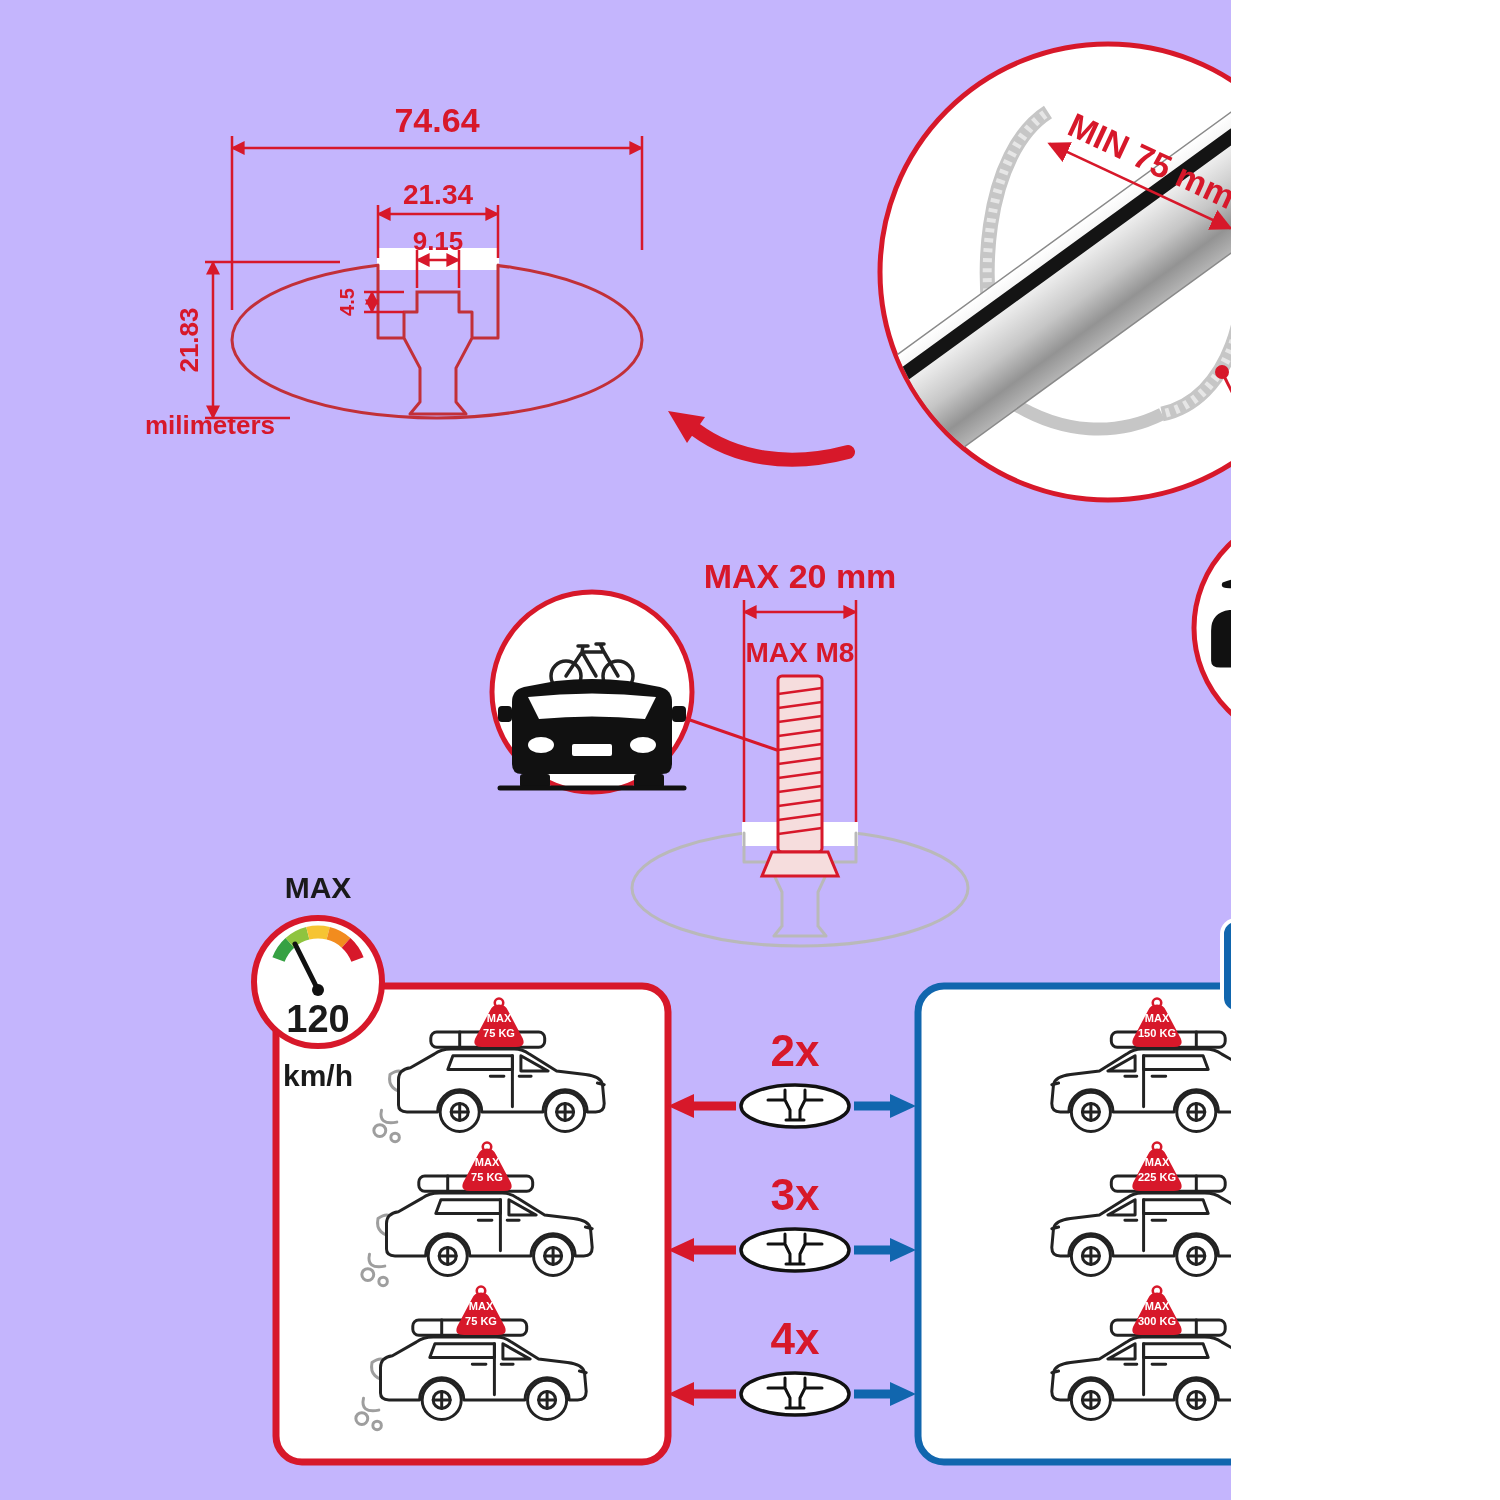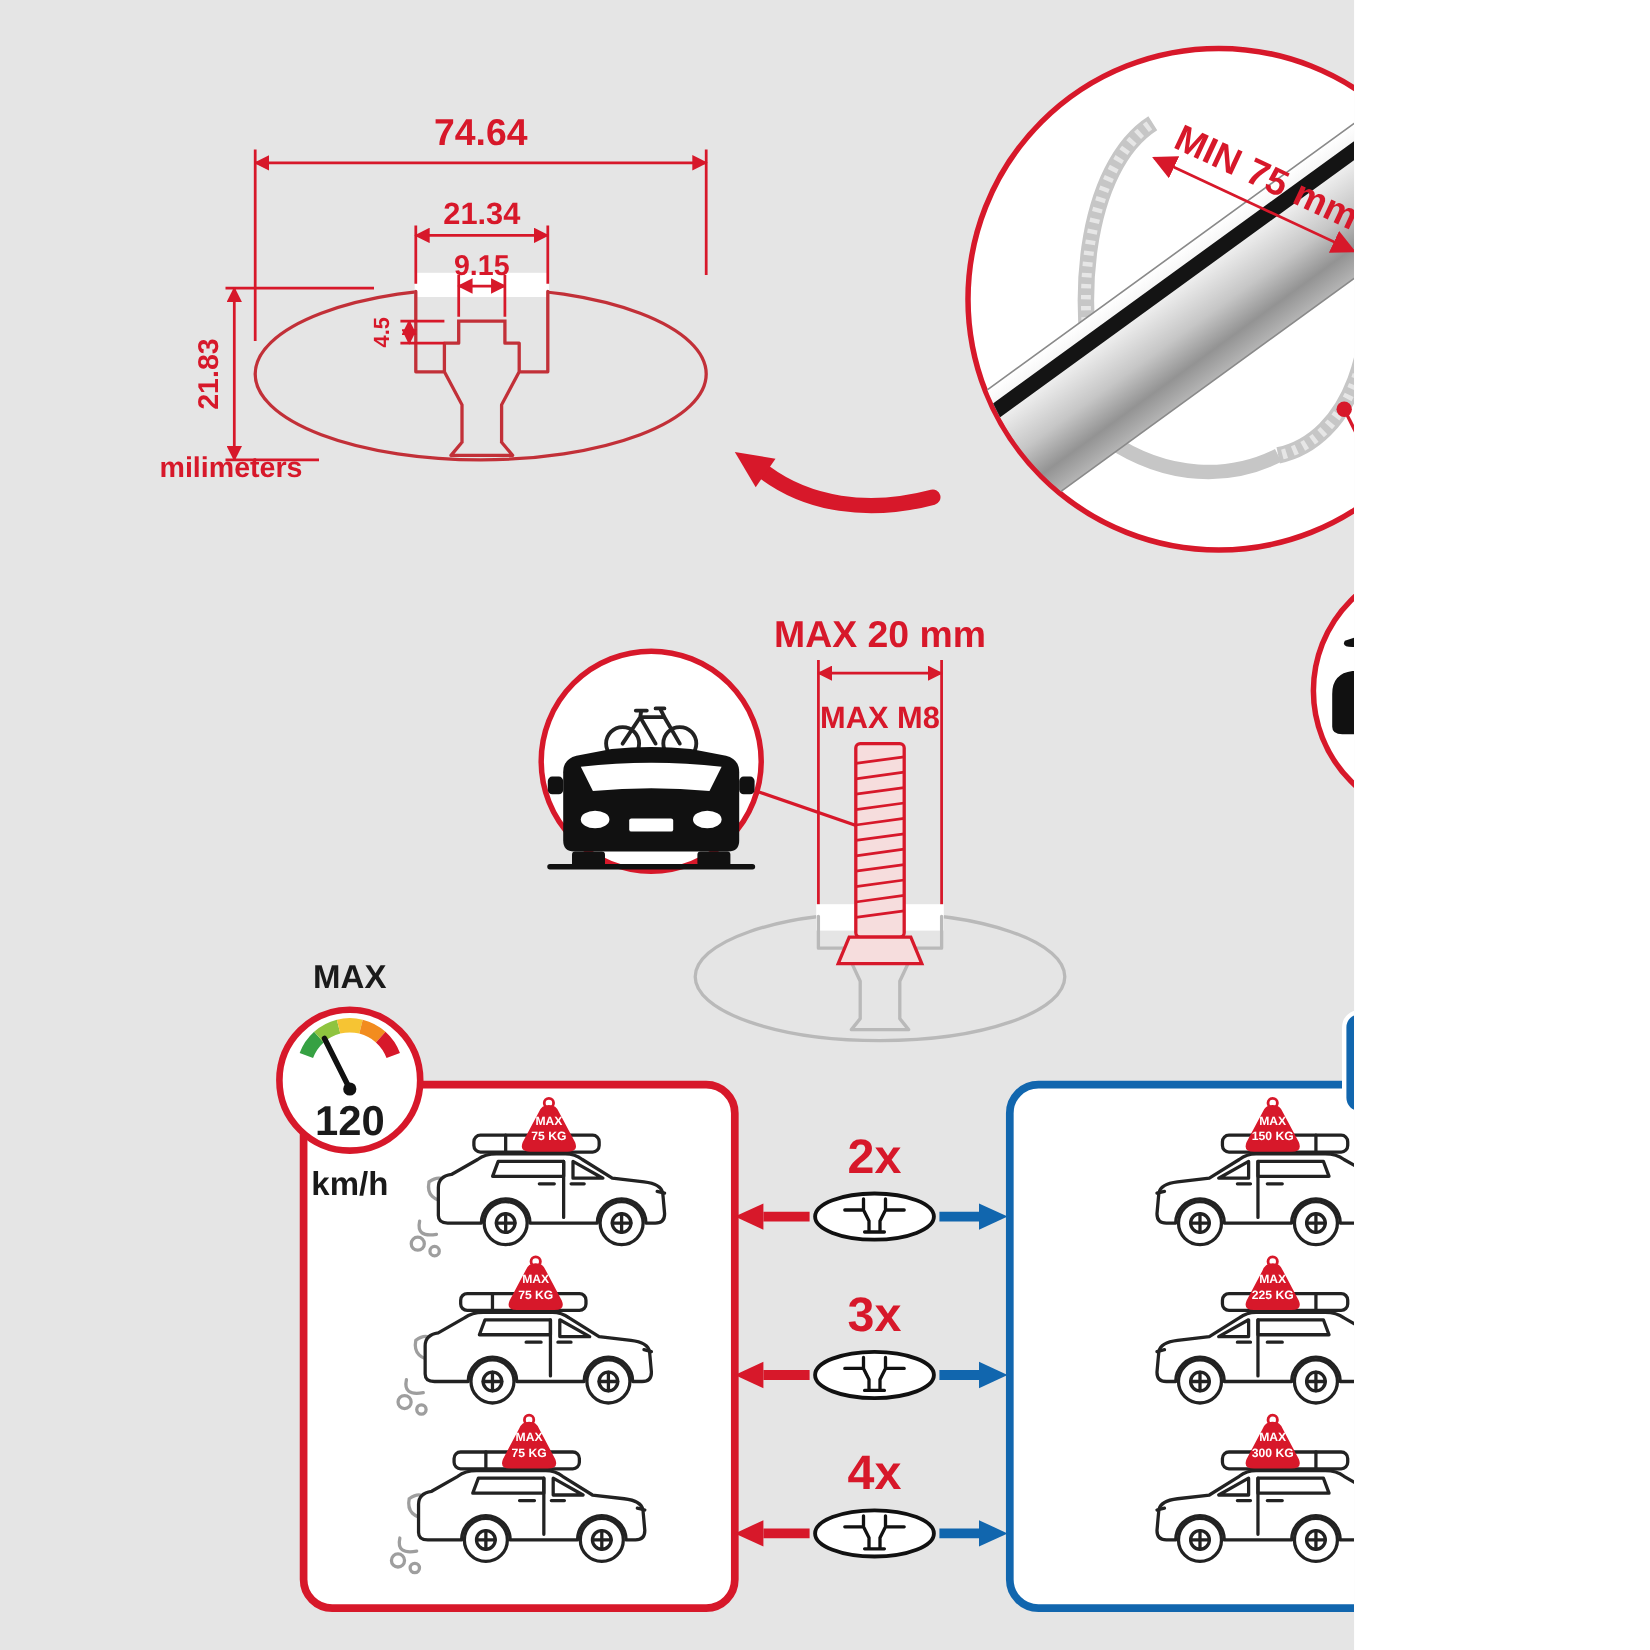--- a/index.html
+++ b/index.html
@@ -1,16 +1,16 @@
 <!DOCTYPE html>
 <html><head>
 <meta charset="utf-8">
 <style>
   html,body{margin:0;padding:0;background:#ffffff;}
-  .stage{width:1231px;height:1500px;position:relative;background:#e5e5e5;overflow:hidden;}
+  .stage{width:1231px;height:1500px;position:relative;background:#c4b5fd;overflow:hidden;}
   svg text{font-family:"Liberation Sans",sans-serif;}
   .dim{fill:#d7182a;font-weight:bold;text-anchor:middle;}
   .blk{fill:#1a1a1a;font-weight:bold;text-anchor:middle;}
   .wht{fill:#ffffff;font-weight:bold;text-anchor:middle;}
   .tagt{fill:#ffffff;font-weight:bold;font-size:13px;text-anchor:middle;}
   .dl{stroke:#d7182a;stroke-width:2.5;fill:none;}
   .pr{stroke:#c23038;stroke-width:3;fill:none;stroke-linecap:round;}
   .gp{stroke:#b9b9b9;stroke-width:3;fill:none;stroke-linecap:round;}
   .ln{fill:none;stroke:#222;stroke-width:3.5;stroke-linecap:round;stroke-linejoin:round;}
   .lnf{fill:#fff;stroke:#222;stroke-width:3.5;stroke-linecap:round;stroke-linejoin:round;}

